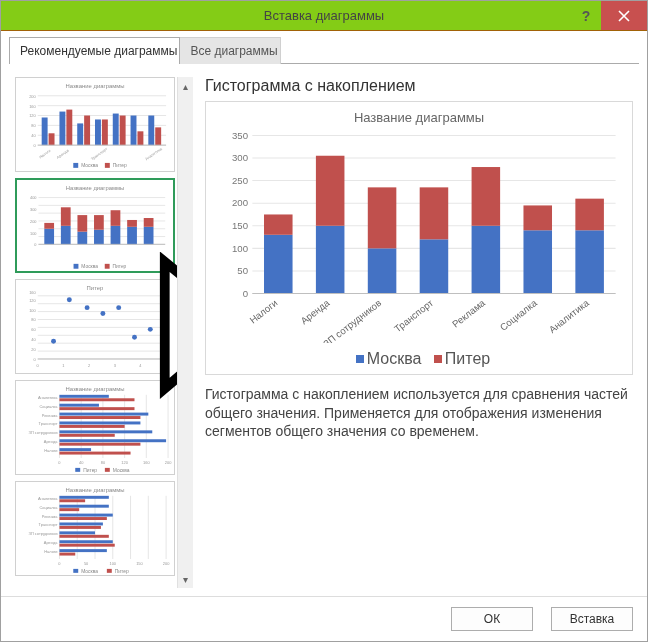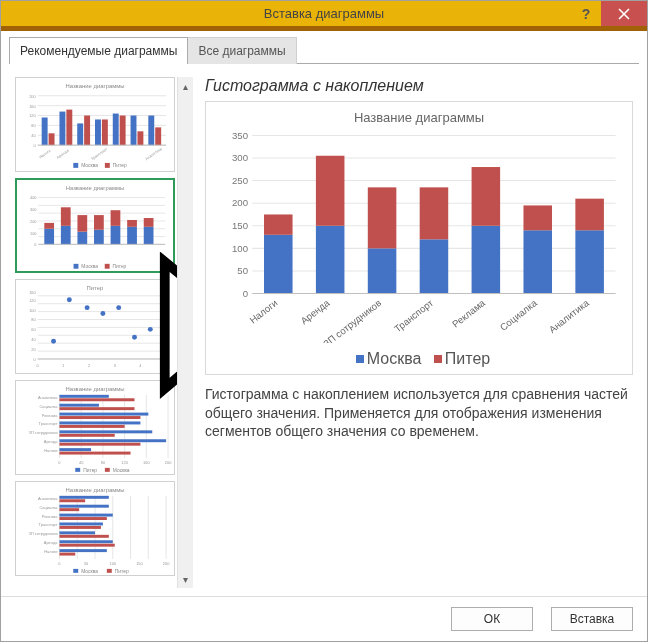--- a/index.html
+++ b/index.html
@@ -1,36 +1,36 @@
 <!DOCTYPE html>
 <html><head>
 <meta charset="utf-8">
 <style>
   * { box-sizing: border-box; margin: 0; padding: 0; }
   body { font-family: "Segoe UI", Tahoma, sans-serif; font-size: 12px; background: #fff; width: 648px; height: 642px; overflow: hidden; }
   .window { width: 648px; height: 642px; border: 1px solid #a0a0a0; display: flex; flex-direction: column; }
-  .titlebar { height: 30px; background: #eab308; display: flex; align-items: center; position: relative; border-bottom: 5px solid #a16207; }
+  .titlebar { height: 30px; background: #84cc16; display: flex; align-items: center; position: relative; border-bottom: 1px solid #a16207; }
   .titlebar .title { flex: 1; text-align: center; font-size: 13px; color: #444; }
   .titlebar .controls { position: absolute; right: 0; top: 0; display: flex; height: 100%; }
   .titlebar .help { width: 30px; display: flex; align-items: center; justify-content: center; color: #555; font-size: 14px; font-weight: bold;}
   .titlebar .close { width: 46px; background: #c8504f; color: #fff; display: flex; align-items: center; justify-content: center; font-size: 16px; }
   .tabs { display: flex; padding: 6px 8px 0 8px; background: #fff; }
-  .tab { padding: 6px 10px 6px 10px; border: 1px solid #ababab; border-bottom: none; margin-right: -1px; background: #fff; font-size: 12px; color: #333; position: relative; z-index: 2;}
+  .tab { padding: 6px 2px 6px 10px; border: 1px solid #ababab; border-bottom: none; margin-right: -1px; background: #fff; font-size: 12px; color: #333; position: relative; z-index: 2;}
   .tab.inactive { background: #e5e5e5; border-color:#d0d0d0; color:#555; z-index:1;}
   .tabline { height:1px; background:#ababab; margin:0 8px; position:relative; top:-1px; z-index:0;}
   .content { flex:1; display:flex; padding:12px 14px 8px 14px; gap:12px; overflow:hidden;}
   .left { width:178px; display:flex; }
   .thumb-list { flex:1; overflow:hidden; display:flex; flex-direction:column; gap:6px; padding-right:2px;}
   .scrollbar { width:16px; background:#f0f0f0; border-left:1px solid #e0e0e0; display:flex; flex-direction:column; align-items:center; justify-content:space-between;}
   .scroll-arrow { width:100%; height:18px; display:flex; align-items:center; justify-content:center; color:#666; font-size:10px;}
   .thumb { border:1px solid #d0d0d0; background:#fff; }
   .thumb.selected { border:2px solid #2f9b5a; }
   .thumb svg { display:block; width:100%; height:auto; }
   .right { flex:1; display:flex; flex-direction:column; }
-  .right h2 { font-size:16px; font-weight:normal; color:#333; margin-bottom:6px;font-style:italic; }
+  .right h2 { font-size:16px; font-weight:normal; color:#333; margin-bottom:6px; }
   .preview-box { border:1px solid #d9d9d9; padding:8px 10px 6px 10px; margin-bottom:10px;}
   .desc { font-size:14px; color:#444; line-height:1.35;}
   .preview-box .chart-title { text-align:center; font-size:13px; color:#666; margin-bottom:4px;}
   .legend-row { text-align:center; font-size:16px; color:#555; margin-top:4px;}
   .lg-sw { display:inline-block; width:8px; height:8px; margin:0 3px 0 8px; vertical-align:middle;}
   .footer { border-top:1px solid #ddd; padding:10px 14px; display:flex; justify-content:flex-end; gap:18px;}
   .btn { min-width:82px; padding:4px 14px; border:1px solid #adadad; background:#fdfdfd; font-size:12px; color:#333; text-align:center;}
   .cursor { position:absolute; pointer-events:none; }
 </style>
 </head>

